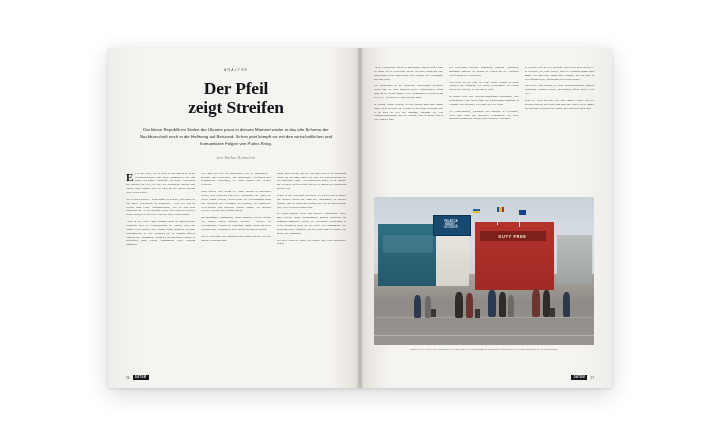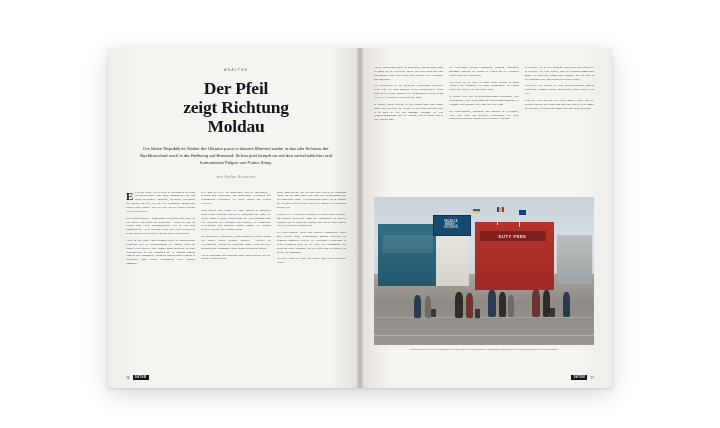--- a/index.html
+++ b/index.html
@@ -283,22 +283,21 @@
 <div id="stage">
 
   <div class="spread">
 
     <div class="page page-left">
 
       <div class="kicker">ANALYSE</div>
 
       <div class="headline">
         <span class="hl-line">Der Pfeil</span>
-        <span class="hl-line">zeigt Richtung</span>
-        <span class="hl-line">Moldau</span>
+        <span class="hl-line">zeigt Streifen</span>
       </div>
 
       <div class="standfirst">Die kleine Republik im Süden der Ukraine passt in diesem Moment weder in das alte Schema der Nachbarschaft noch in die Hoffnung auf Beistand. Schon jetzt kämpft sie mit den wirtschaftlichen und humanitären Folgen von Putins Krieg.</div>
 
       <div class="byline">von Stefan Schocher</div>
 
       <div class="cols-3">
         <div class="col">
           <p class="dropcap-para">Es ist eine Szene, wie sie heute in Osteuropa in der neuen Lebenswirklichkeit steht: graue Betonbauten, eine vom Winter gezeichnete Landstraße, ein müder Grenzposten und daneben ein Pfeil, der über die Staatsgrenze hinweg nach Norden zeigt. Dahinter liegt ein Land, das seit Jahren zwischen zwei Welten pendelt.</p>
           <p>Die Republik Moldau – kaum größer als Belgien, dafür ärmer als jede andere Gesellschaft des Kontinents – erlebt seit dem 24. Februar 2022 einen Ausnahmezustand, den sie sich nicht ausgesucht hat. An der östlichen Grenze spielt sich ein Krieg ab, dessen Druckwelle das kleine Land mit voller Wucht erfasst.</p>

